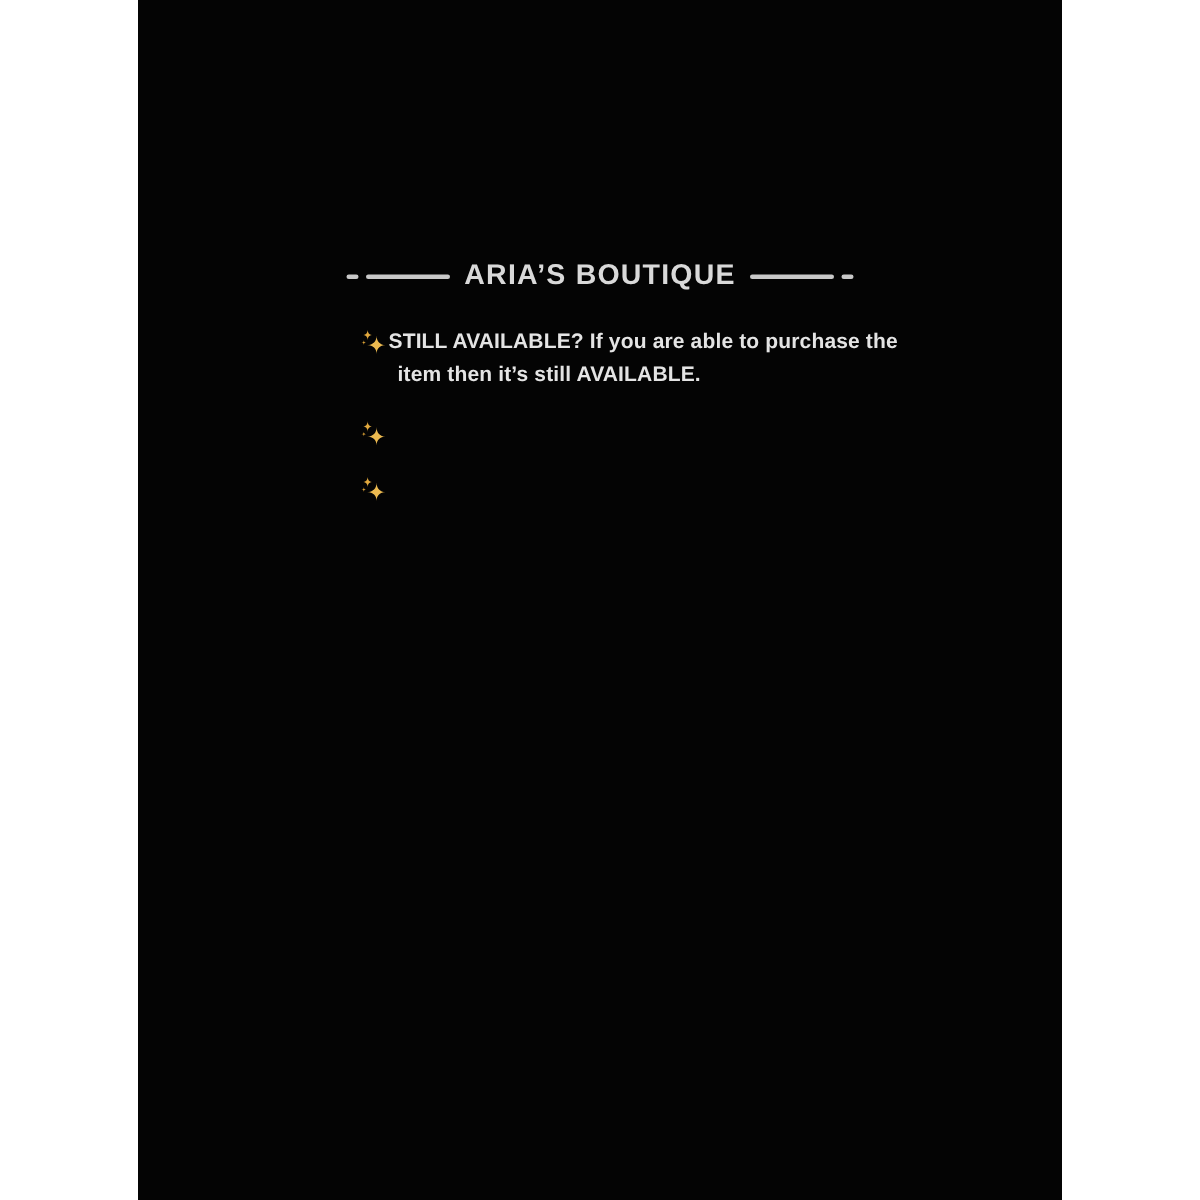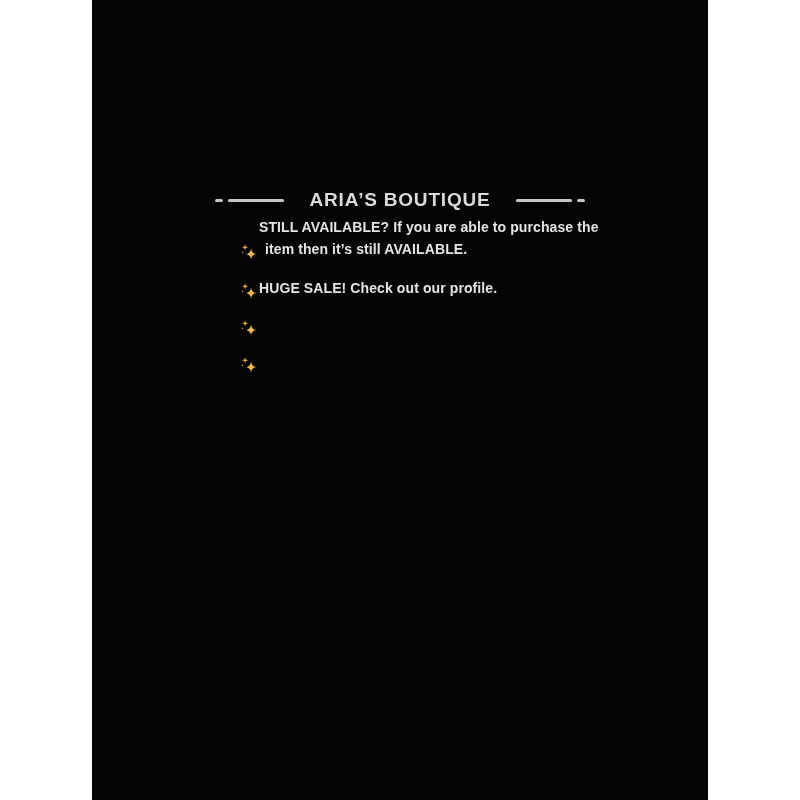--- a/index.html
+++ b/index.html
@@ -44,37 +44,37 @@
   }
   .deco-line {
     width: 56px;
     height: 3px;
     background: #c9c9c9;
     border-radius: 2px;
   }
   .deco-gap-small { width: 5px; }
   .deco-gap-text  { width: 10px; }
   .poster-title {
-    margin: 16px;
+    margin: 0;
     font-size: 19px;
     line-height: 24px;
     font-weight: 700;
     letter-spacing: 0.8px;
     color: #d9d9d9;
     white-space: nowrap;
   }
   .rules {
     position: absolute;
     top: 216px;
     left: 148px;
     width: 450px;
   }
   .rule {
     display: flex;
-    align-items: flex-end;
+    align-items: flex-start;
     margin: 0 0 17px 0;
   }
   .sparkle {
     flex: 0 0 19px;
     width: 19px;
     padding-top: 3px;
   }
   .sparkle svg {
     display: block;
   }
@@ -116,30 +116,20 @@
             <path d="M13 5.5 C13 10.2 15.8 13 20 13 C15.8 13 13 15.8 13 20 C13 15.8 10.2 13 5.5 13 C10.2 13 13 10.2 13 5.5 Z" fill="#ecba50"></path>
             <path d="M6 0.5 C6 3.7 7.3 5 10.5 5 C7.3 5 6 6.3 6 9.5 C6 6.3 4.7 5 1.5 5 C4.7 5 6 3.7 6 0.5 Z" fill="#e2a93e"></path>
             <path d="M3 9 C3 10.4 3.6 11 5 11 C3.6 11 3 11.6 3 13 C3 11.6 2.4 11 1 11 C2.4 11 3 10.4 3 9 Z" fill="#d89f35"></path>
           </svg>
         </span>
         <p class="rule-text">STILL AVAILABLE? If you are able to purchase the
 item then it’s still AVAILABLE.</p>
       </div>
 
 
-      <div class="rule">
-        <span class="sparkle">
-          <svg width="17" height="17" viewBox="0 0 20 20">
-            <path d="M13 5.5 C13 10.2 15.8 13 20 13 C15.8 13 13 15.8 13 20 C13 15.8 10.2 13 5.5 13 C10.2 13 13 10.2 13 5.5 Z" fill="#ecba50"></path>
-            <path d="M6 0.5 C6 3.7 7.3 5 10.5 5 C7.3 5 6 6.3 6 9.5 C6 6.3 4.7 5 1.5 5 C4.7 5 6 3.7 6 0.5 Z" fill="#e2a93e"></path>
-            <path d="M3 9 C3 10.4 3.6 11 5 11 C3.6 11 3 11.6 3 13 C3 11.6 2.4 11 1 11 C2.4 11 3 10.4 3 9 Z" fill="#d89f35"></path>
-          </svg>
-        </span>
-        <p class="rule-text">HUGE SALE! Check out our profile.</p>
-      </div>
 
 
       <div class="rule">
         <span class="sparkle">
           <svg width="17" height="17" viewBox="0 0 20 20">
             <path d="M13 5.5 C13 10.2 15.8 13 20 13 C15.8 13 13 15.8 13 20 C13 15.8 10.2 13 5.5 13 C10.2 13 13 10.2 13 5.5 Z" fill="#ecba50"></path>
             <path d="M6 0.5 C6 3.7 7.3 5 10.5 5 C7.3 5 6 6.3 6 9.5 C6 6.3 4.7 5 1.5 5 C4.7 5 6 3.7 6 0.5 Z" fill="#e2a93e"></path>
             <path d="M3 9 C3 10.4 3.6 11 5 11 C3.6 11 3 11.6 3 13 C3 11.6 2.4 11 1 11 C2.4 11 3 10.4 3 9 Z" fill="#d89f35"></path>
           </svg>
         </span>

